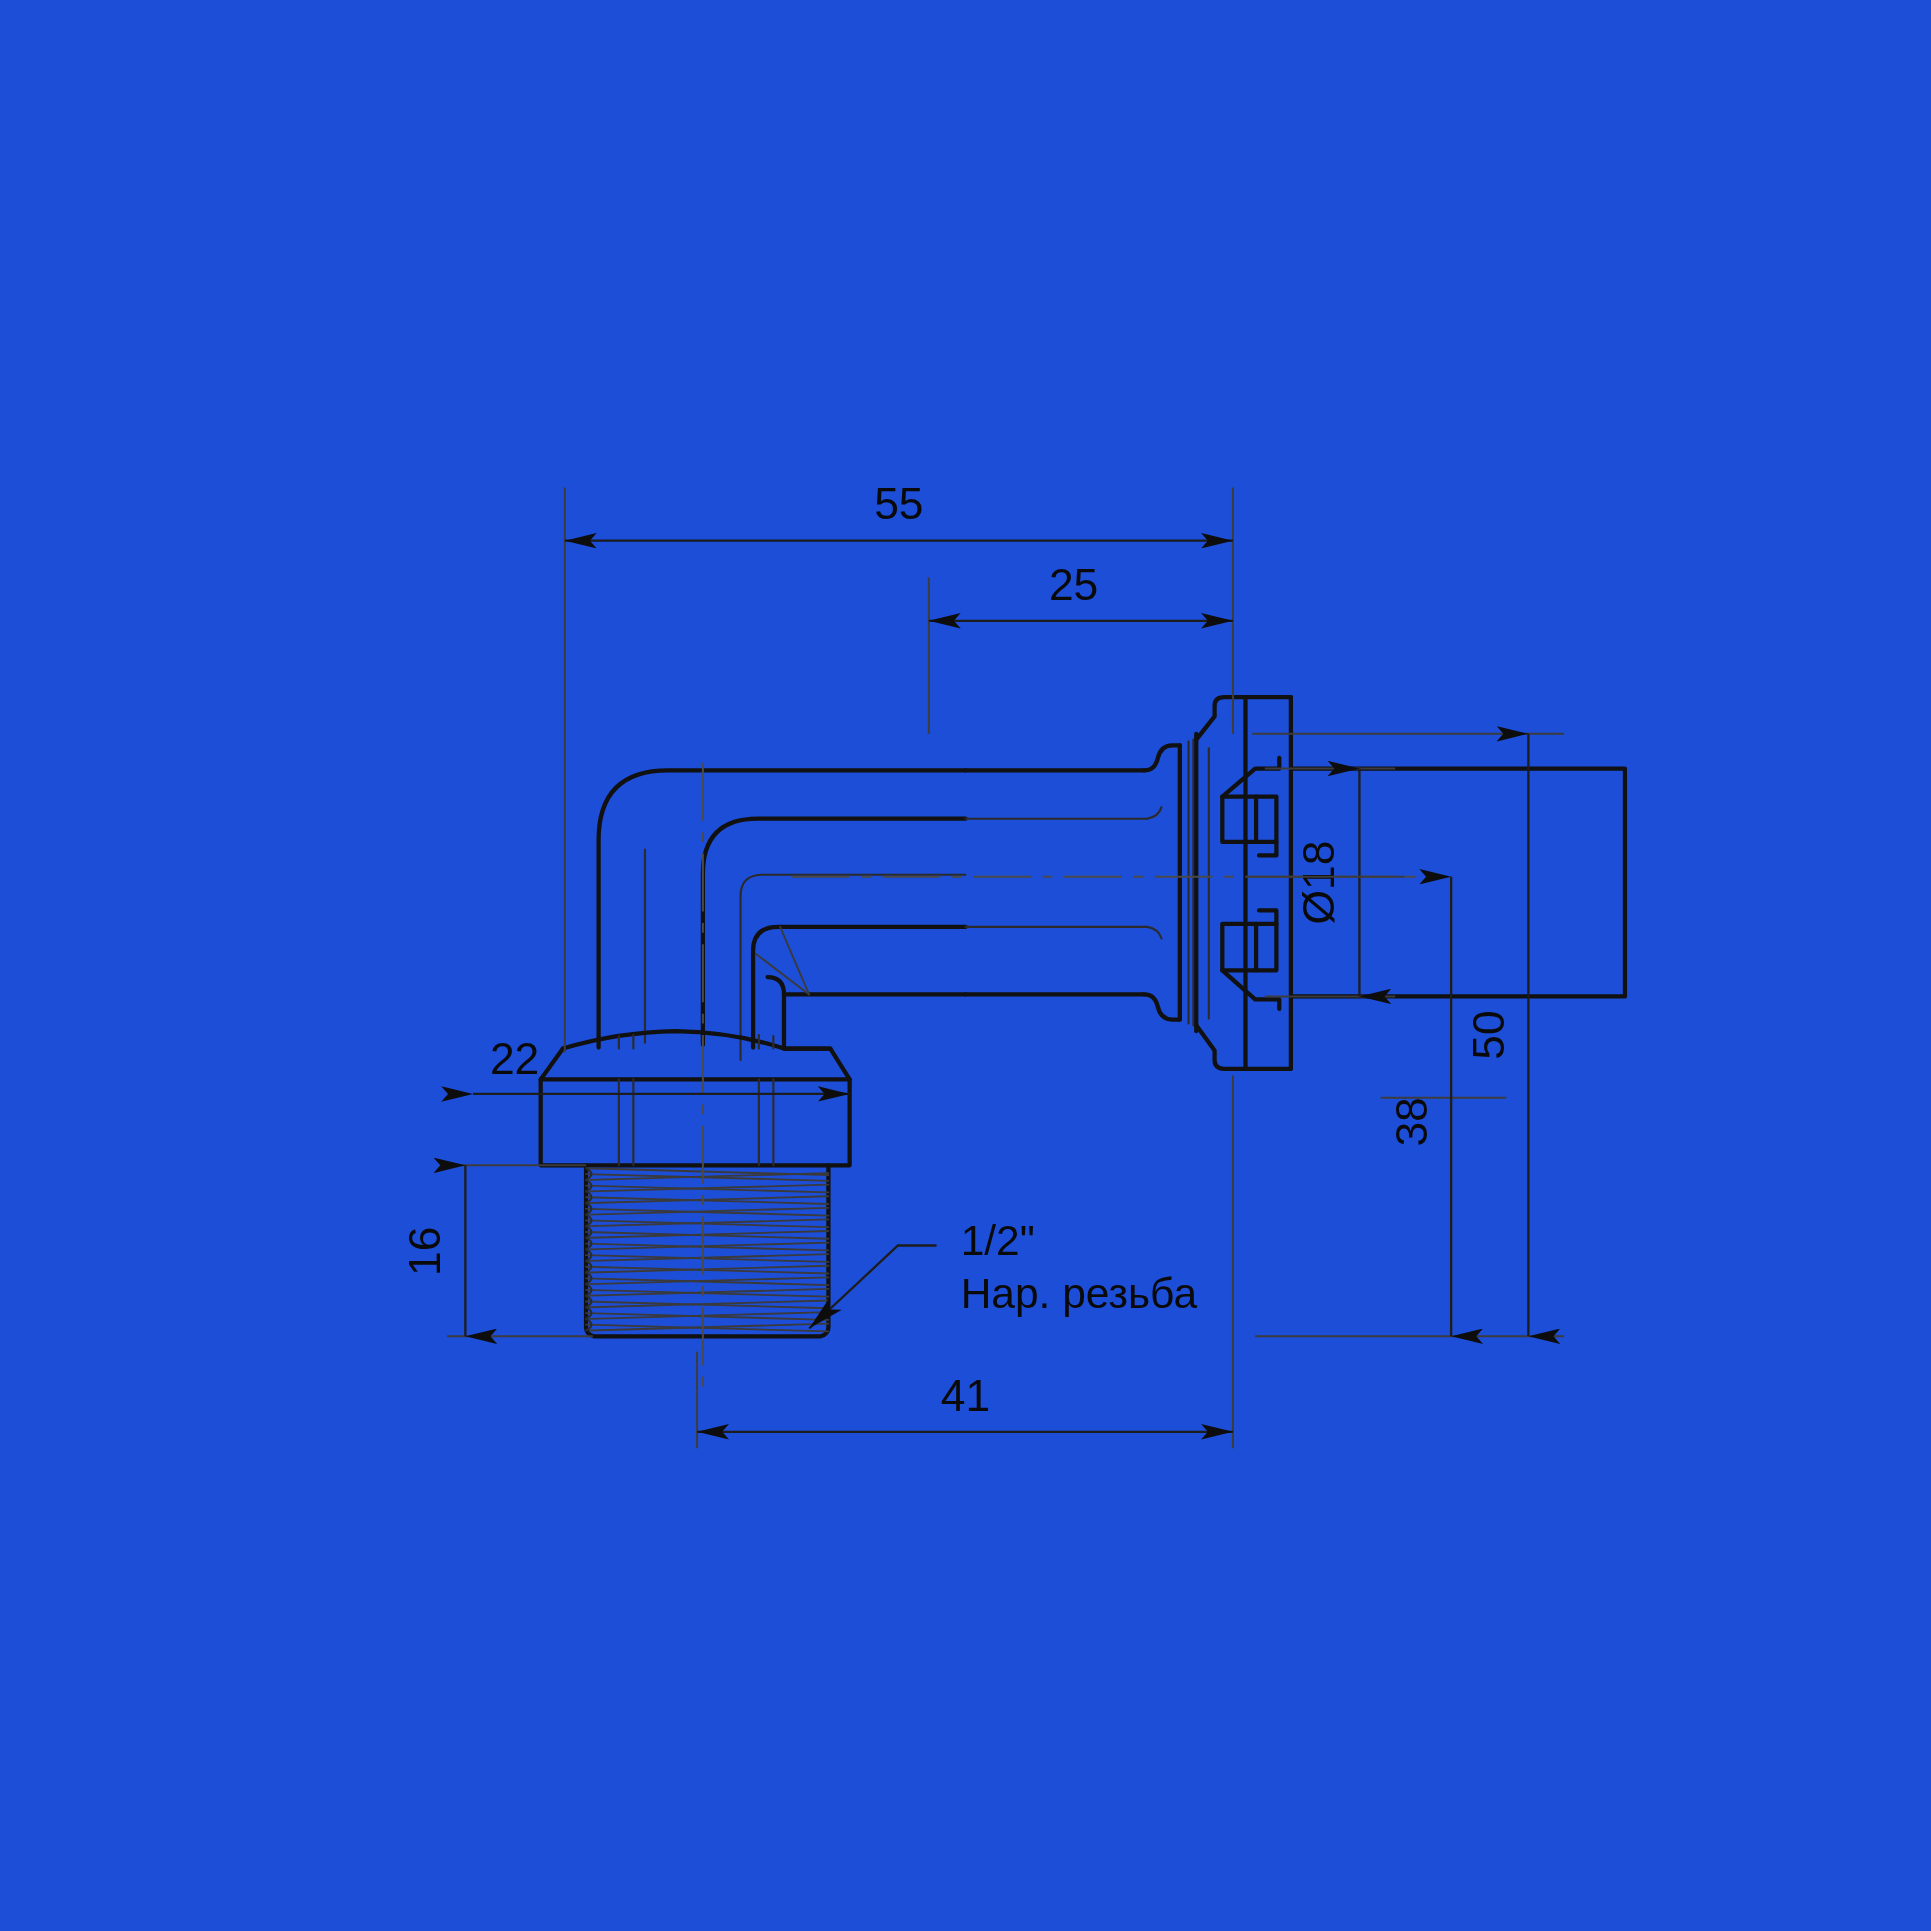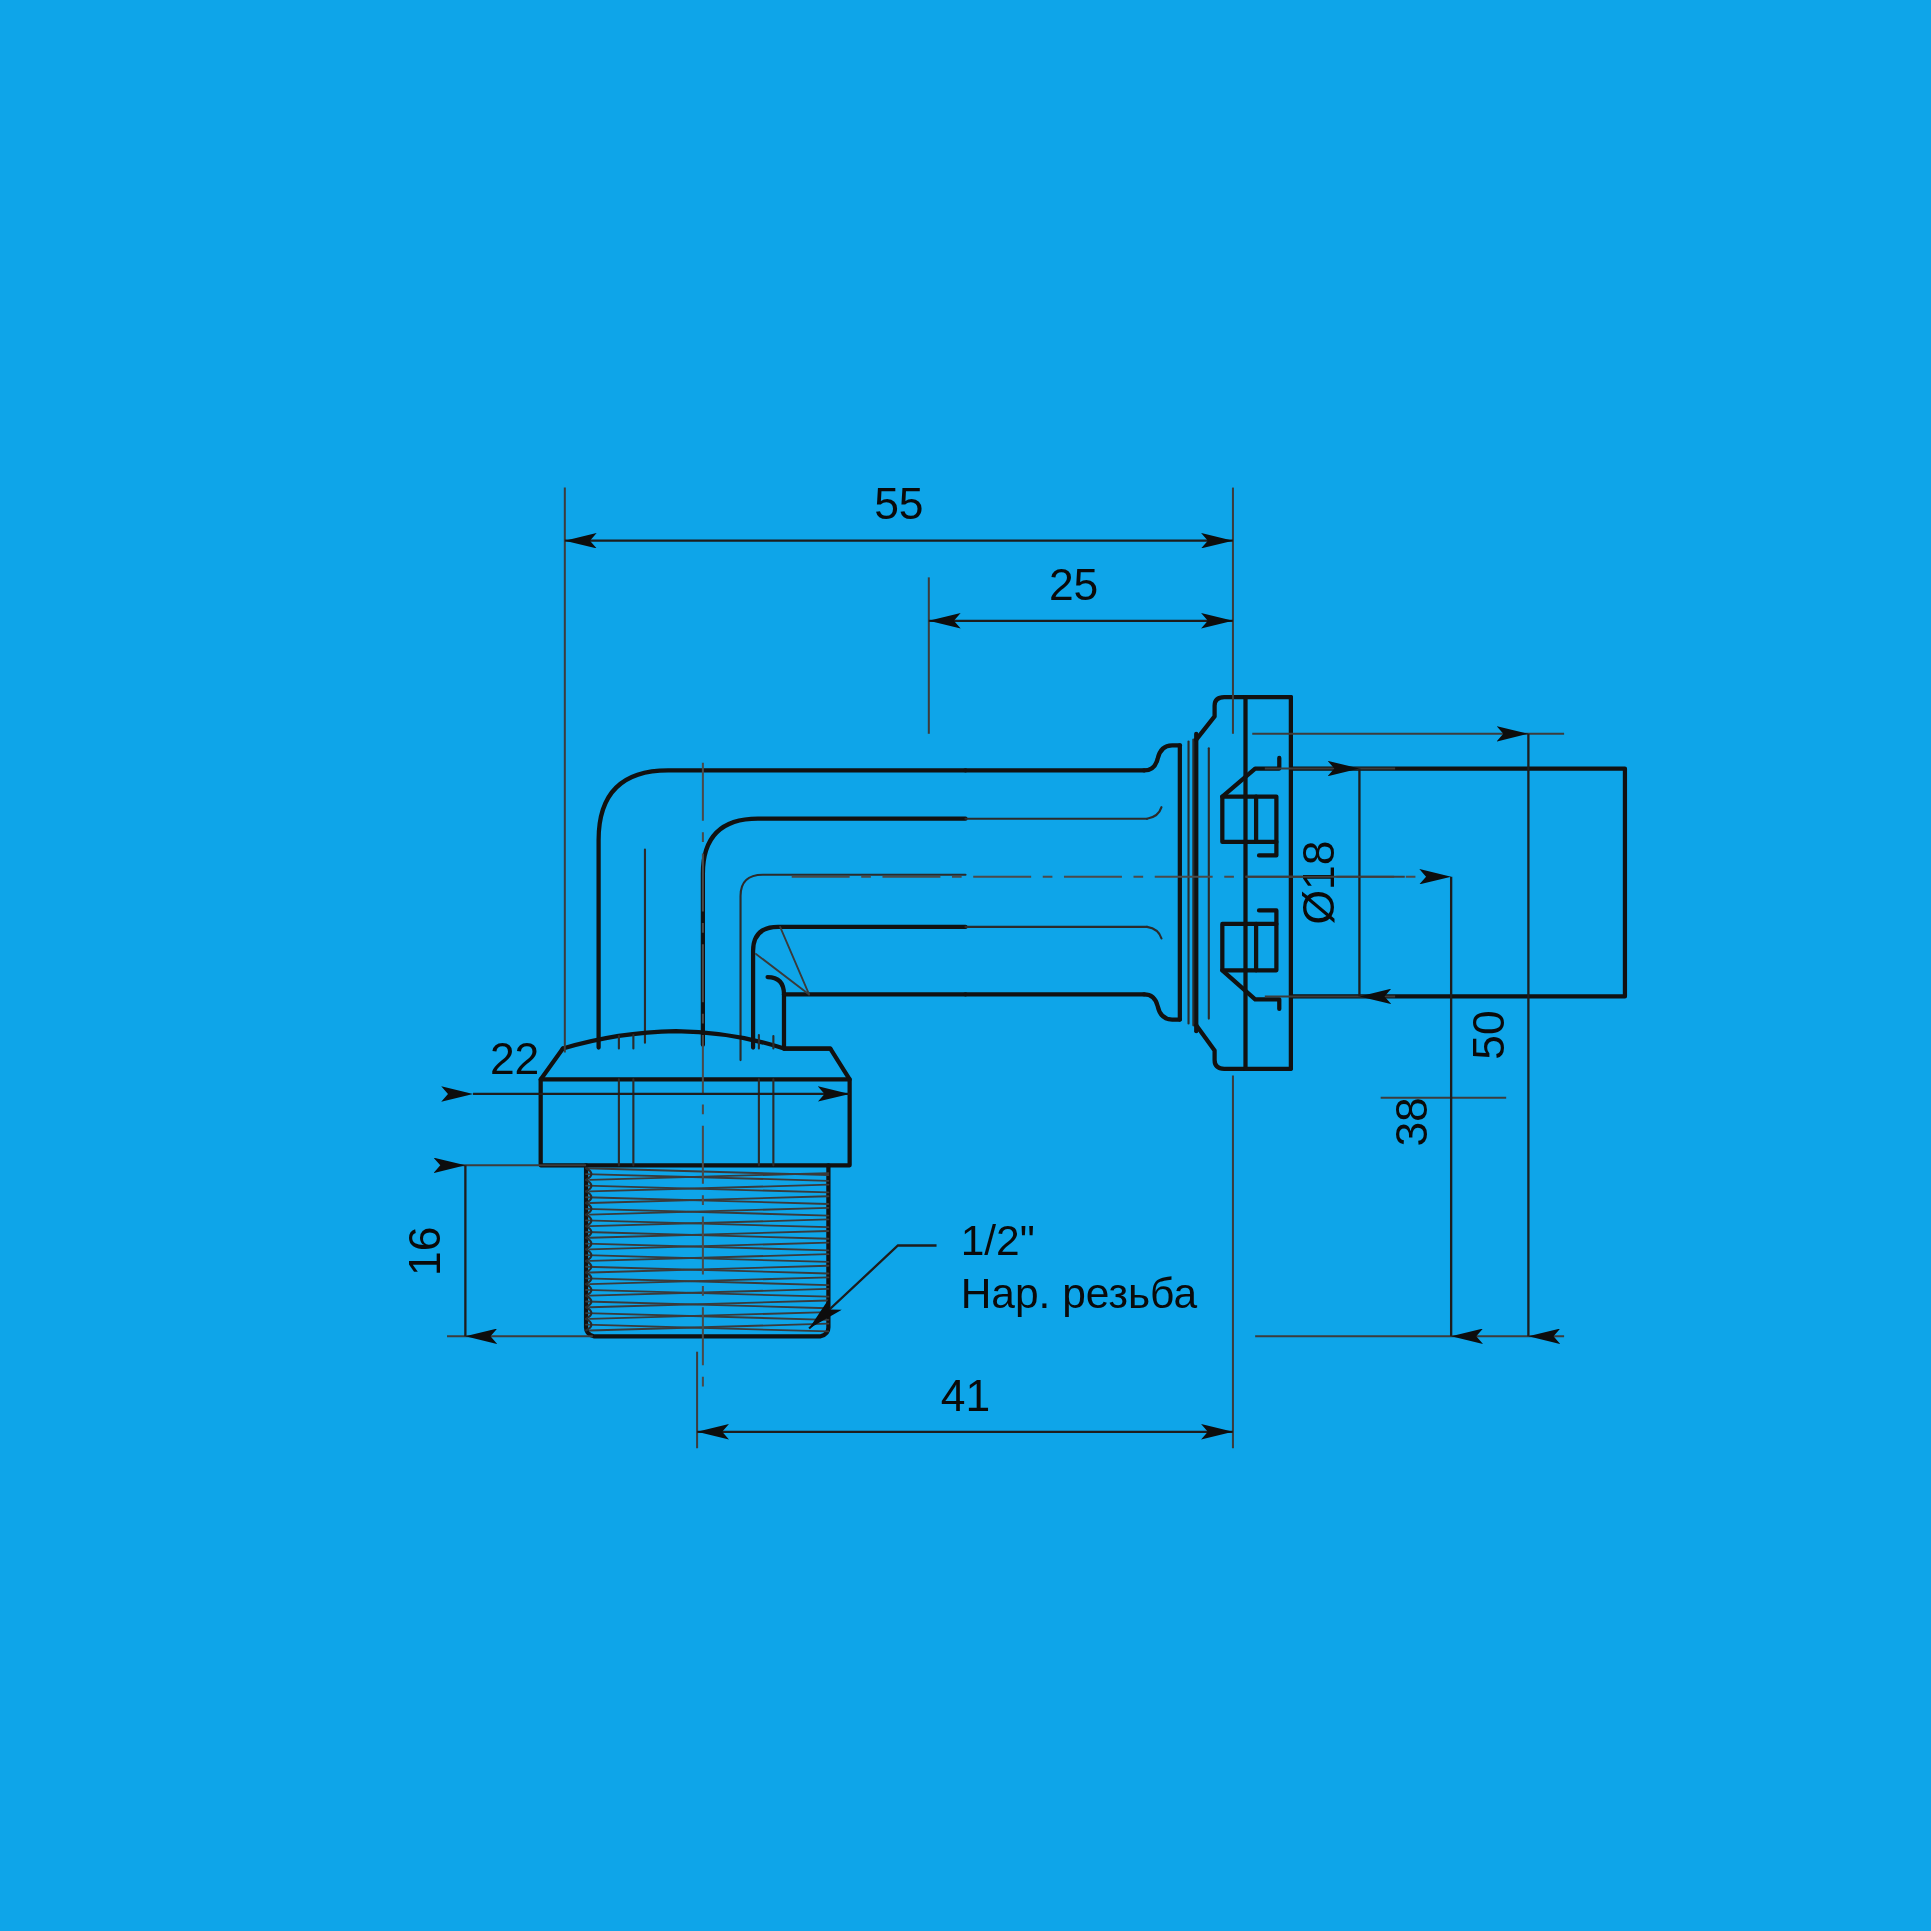--- a/index.html
+++ b/index.html
@@ -10,21 +10,21 @@
   body {
     width: 1931px;
     height: 1931px;
     overflow: hidden;
     font-family: "Liberation Sans", sans-serif;
   }
   #drawing-root {
     position: relative;
     width: 1931px;
     height: 1931px;
-    background: #0ea5e9;
+    background: #1d4ed8;
   }
   svg#tech-drawing {
     display: block;
     width: 1931px;
     height: 1931px;
   }
   .dim-text {
     font-family: "Liberation Sans", sans-serif;
     font-size: 46px;
     fill: #0a0a0a;

